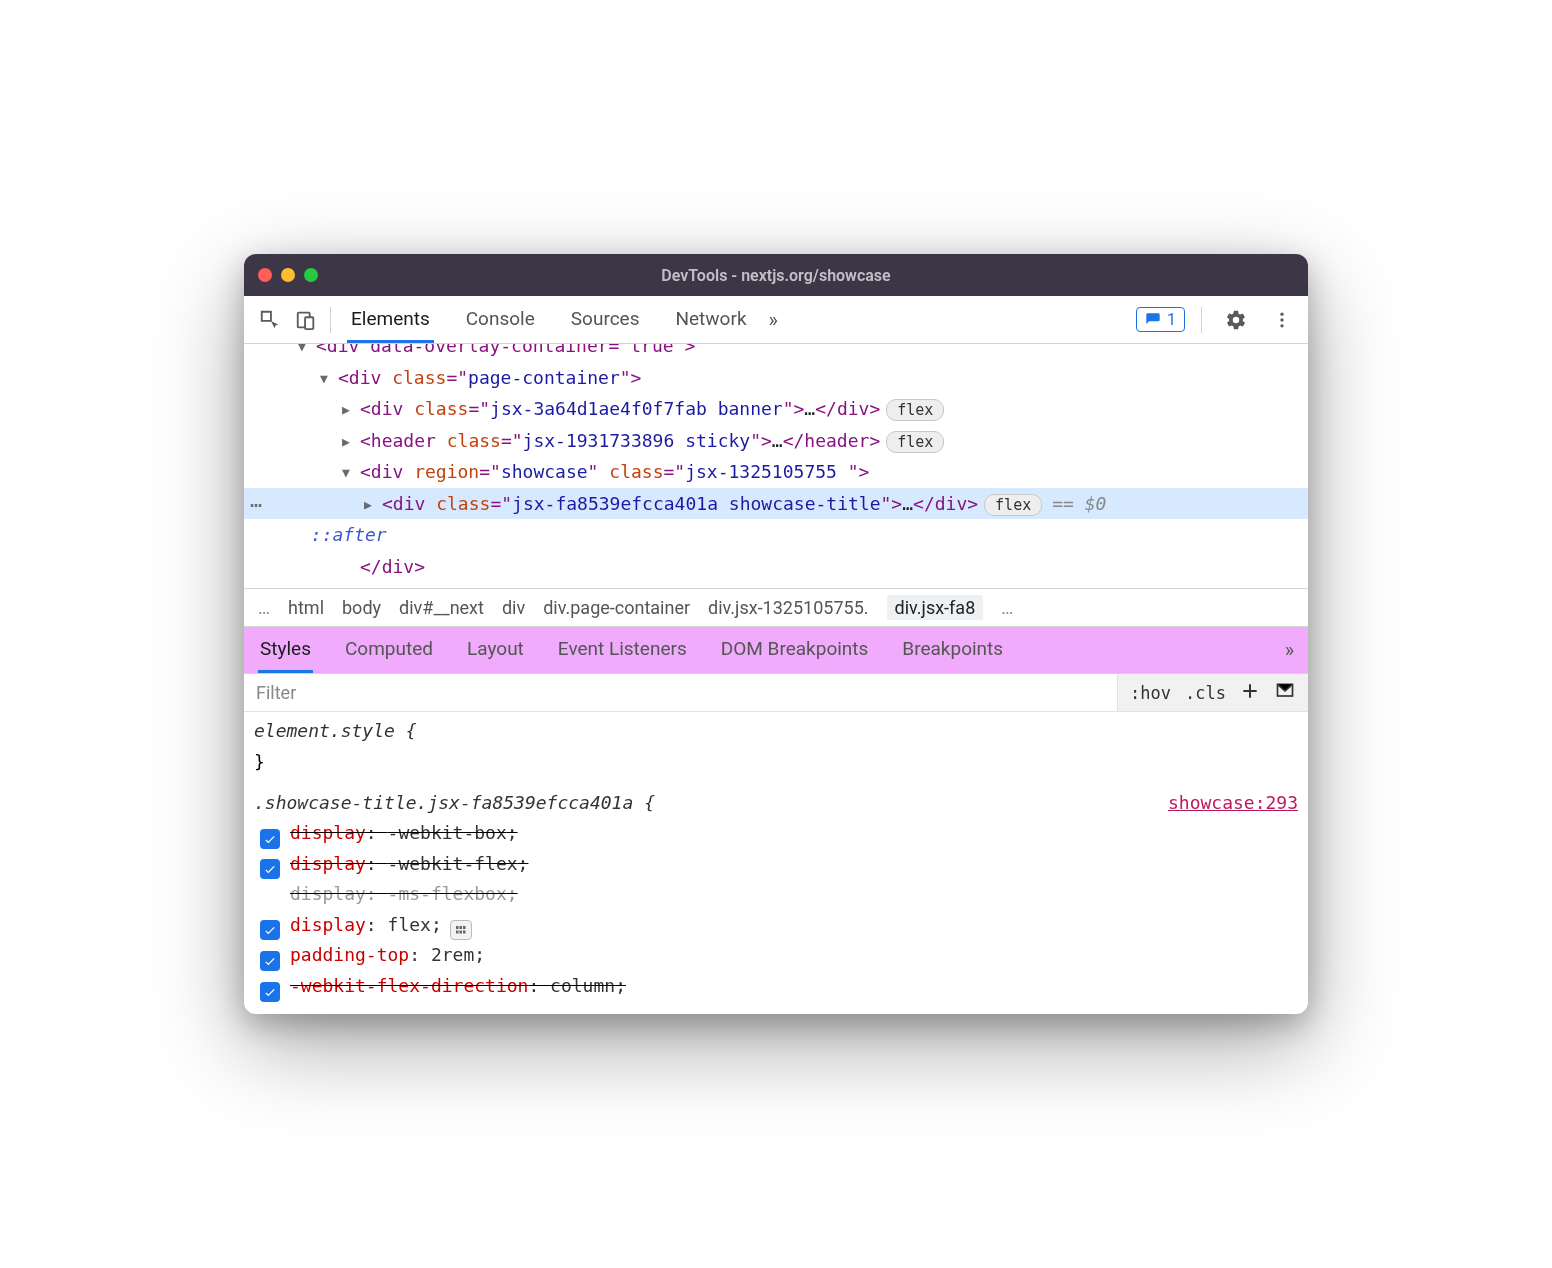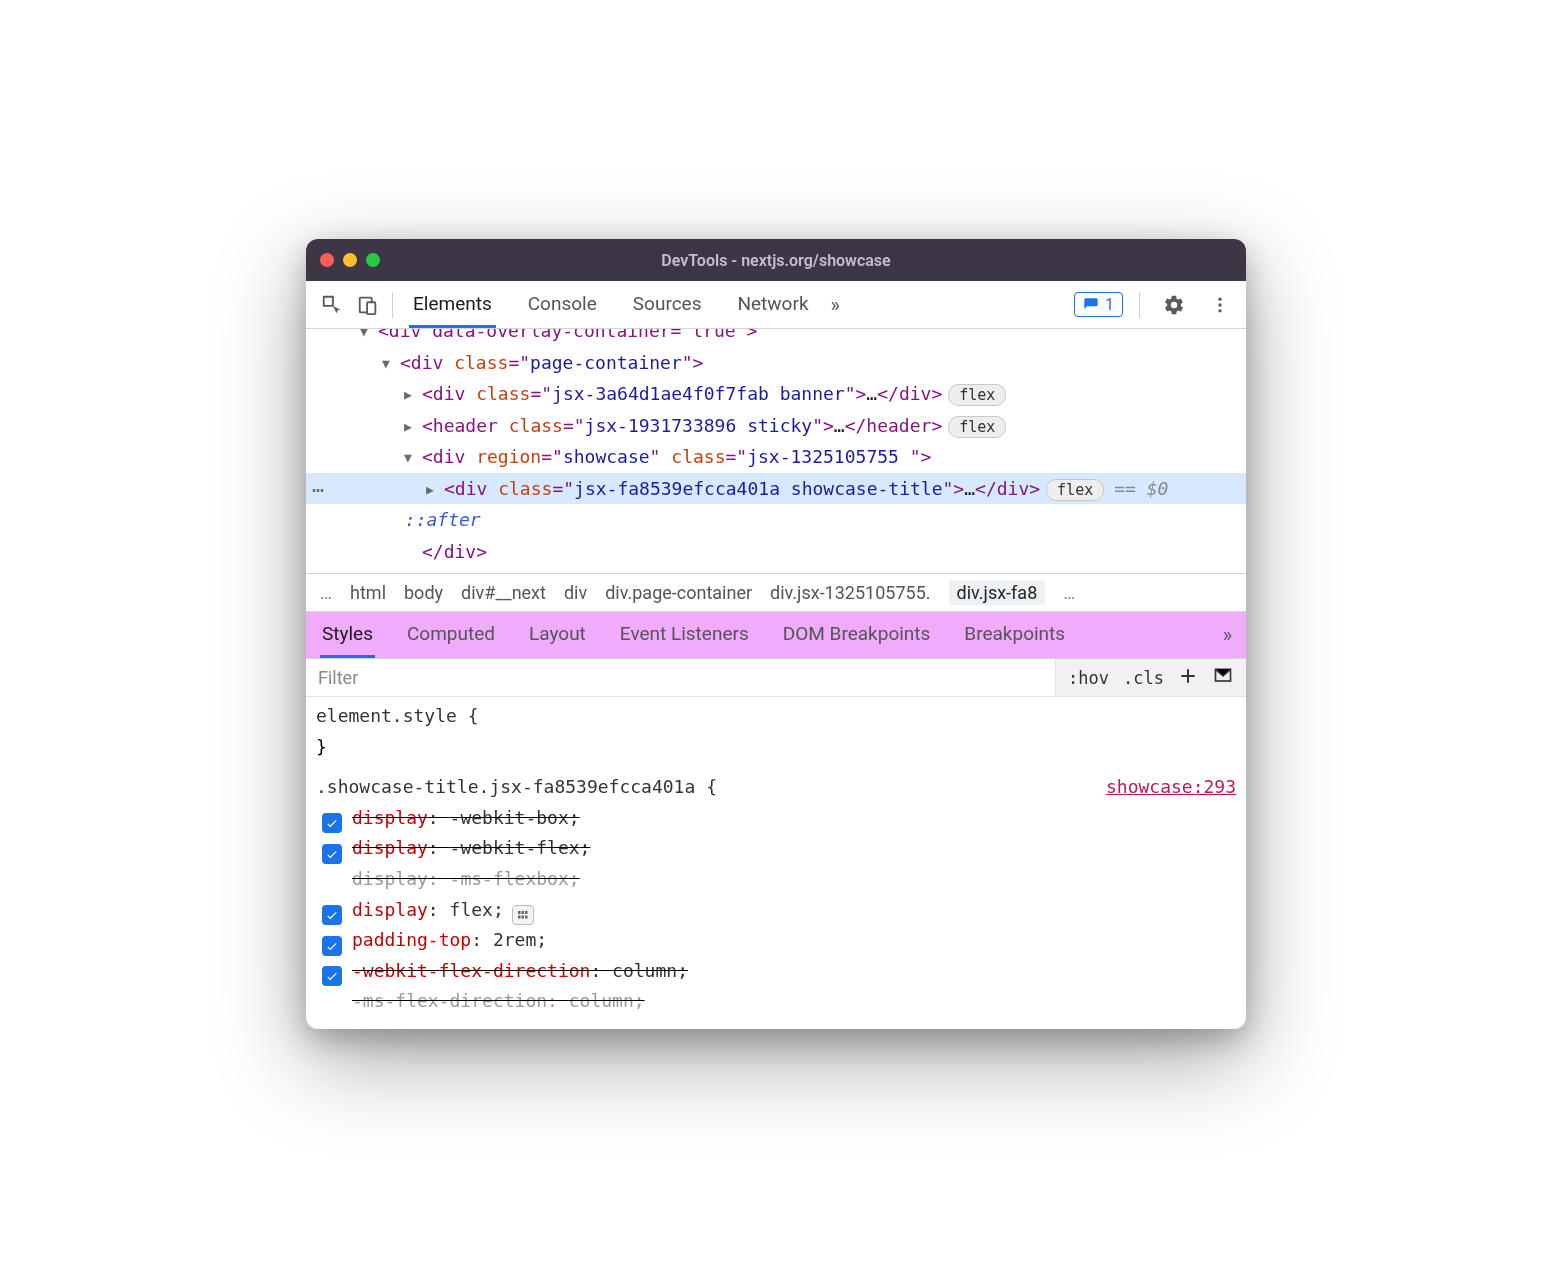--- a/index.html
+++ b/index.html
@@ -6,21 +6,21 @@
     body {
       font-family: -apple-system, BlinkMacSystemFont, "Segoe UI", Roboto, sans-serif;
       background: #fff;
       display: flex;
       align-items: center;
       justify-content: center;
       min-height: 100vh;
       padding: 40px;
     }
     .window {
-      width: 940px;
+      width: 1064px;
       background: #fff;
       border-radius: 12px;
       box-shadow: 0 30px 90px rgba(0,0,0,0.35), 0 10px 30px rgba(0,0,0,0.25);
       overflow: hidden;
     }
     .titlebar {
       background: #3c3646;
       height: 42px;
       display: flex;
       align-items: center;
@@ -122,21 +122,21 @@
     .filter-right {
       display: flex; align-items: center; gap: 14px; padding: 0 12px;
       background: #f1f1f2; border-left: 1px solid #e3e3e3;
       font-family: Menlo, monospace; font-size: 17px; color: #333;
     }
     .filter-right span, .filter-right .ficon { cursor: pointer; }
     .styles-area {
       font-family: Menlo, Monaco, Consolas, monospace;
       font-size: 18px; line-height: 1.7; padding: 4px 10px 12px 10px;
     }
-    .rule-selector { color: #333; }
+    .rule-selector { color: #333; font-style: italic; }
     .rule-src {
       float: right; color: #be185d; text-decoration: underline; cursor: pointer; margin-left: 32px;
     }
     .decl {
       display: flex; align-items: flex-end; padding-left: 6px;
     }
     .decl .cb {
       width: 20px; height: 20px; border-radius: 4px; background: #1a73e8;
       margin-right: 10px; display: flex; align-items: center; justify-content: center;
       color: #fff; font-size: 14px; flex-shrink: 0;
@@ -213,21 +213,21 @@
     </div>
   </div>
 
   <div class="panel-elements" id="dom-tree">
       <div class="dom-line" style="padding-left: 72px; margin-top: -18px;"><span class="arrow" style="left: 54px; top: 6px;">▼</span><span class="tok-tag">&lt;div data-overlay-container="true"&gt;</span></div>
       <div class="dom-line" style="padding-left: 94px;"><span class="arrow" style="left: 76px; top: 6px;">▼</span><span><span class="tok-tag">&lt;div </span><span class="tok-attr">class</span><span class="tok-tag">="</span><span class="tok-val">page-container</span><span class="tok-tag">"&gt;</span></span></div>
       <div class="dom-line" style="padding-left: 116px;"><span class="arrow" style="left: 98px; top: 6px;">▶</span><span><span class="tok-tag">&lt;div </span><span class="tok-attr">class</span><span class="tok-tag">="</span><span class="tok-val">jsx-3a64d1ae4f0f7fab banner</span><span class="tok-tag">"&gt;</span><span class="tok-txt">…</span><span class="tok-tag">&lt;/div&gt;</span></span><span class="flex-badge">flex</span></div>
       <div class="dom-line" style="padding-left: 116px;"><span class="arrow" style="left: 98px; top: 6px;">▶</span><span><span class="tok-tag">&lt;header </span><span class="tok-attr">class</span><span class="tok-tag">="</span><span class="tok-val">jsx-1931733896 sticky</span><span class="tok-tag">"&gt;</span><span class="tok-txt">…</span><span class="tok-tag">&lt;/header&gt;</span></span><span class="flex-badge">flex</span></div>
       <div class="dom-line" style="padding-left: 116px;"><span class="arrow" style="left: 98px; top: 6px;">▼</span><span><span class="tok-tag">&lt;div </span><span class="tok-attr">region</span><span class="tok-tag">="</span><span class="tok-val">showcase</span><span class="tok-tag">" </span><span class="tok-attr">class</span><span class="tok-tag">="</span><span class="tok-val">jsx-1325105755 </span><span class="tok-tag">"&gt;</span></span></div>
       <div class="dom-line selected" style="padding-left: 138px;"><span class="arrow" style="left: 120px; top: 6px;">▶</span><span><span class="tok-tag">&lt;div </span><span class="tok-attr">class</span><span class="tok-tag">="</span><span class="tok-val">jsx-fa8539efcca401a showcase-title</span><span class="tok-tag">"&gt;</span><span class="tok-txt">…</span><span class="tok-tag">&lt;/div&gt;</span></span><span class="flex-badge">flex</span><span class="eq-inline">== $0</span></div>
-      <div class="dom-line" style="padding-left: 88px;"><span class="tok-pseudo"> ::after</span></div>
+      <div class="dom-line" style="padding-left: 56px;"><span class="tok-pseudo"> ::after</span></div>
       <div class="dom-line" style="padding-left: 116px;"><span class="tok-tag">&lt;/div&gt;</span></div>
     </div>
 
   <div class="breadcrumbs">
     <span class="bc-ell">…</span>
     <span class="bc-item">html</span>
     <span class="bc-item">body</span>
     <span class="bc-item">div#__next</span>
     <span class="bc-item">div</span>
     <span class="bc-item">div.page-container</span>
@@ -321,20 +321,17 @@
             <span><span class="prop">padding-top</span><span class="col">: </span><span class="val">2rem</span><span class="semi">;</span></span>
           </div>
           <div class="decl">
             <span class="cb">
               <svg viewBox="0 0 24 24">
                 <path d="M9 16.2l-3.5-3.5L4 14.2 9 19.2 20 8.2l-1.5-1.5z"></path>
               </svg>
             </span>
             <span class="strike"><span class="prop">-webkit-flex-direction</span><span class="col">: </span><span class="val">column</span><span class="semi">;</span></span>
           </div>
-          <div class="decl nocb dim">
-            <span class="strike"><span class="prop">-ms-flex-direction</span><span class="col">: </span><span class="val">column</span><span class="semi">;</span></span>
-          </div>
         </div>
     </div>
   </div>
 
 </div>
 
 </body></html>

